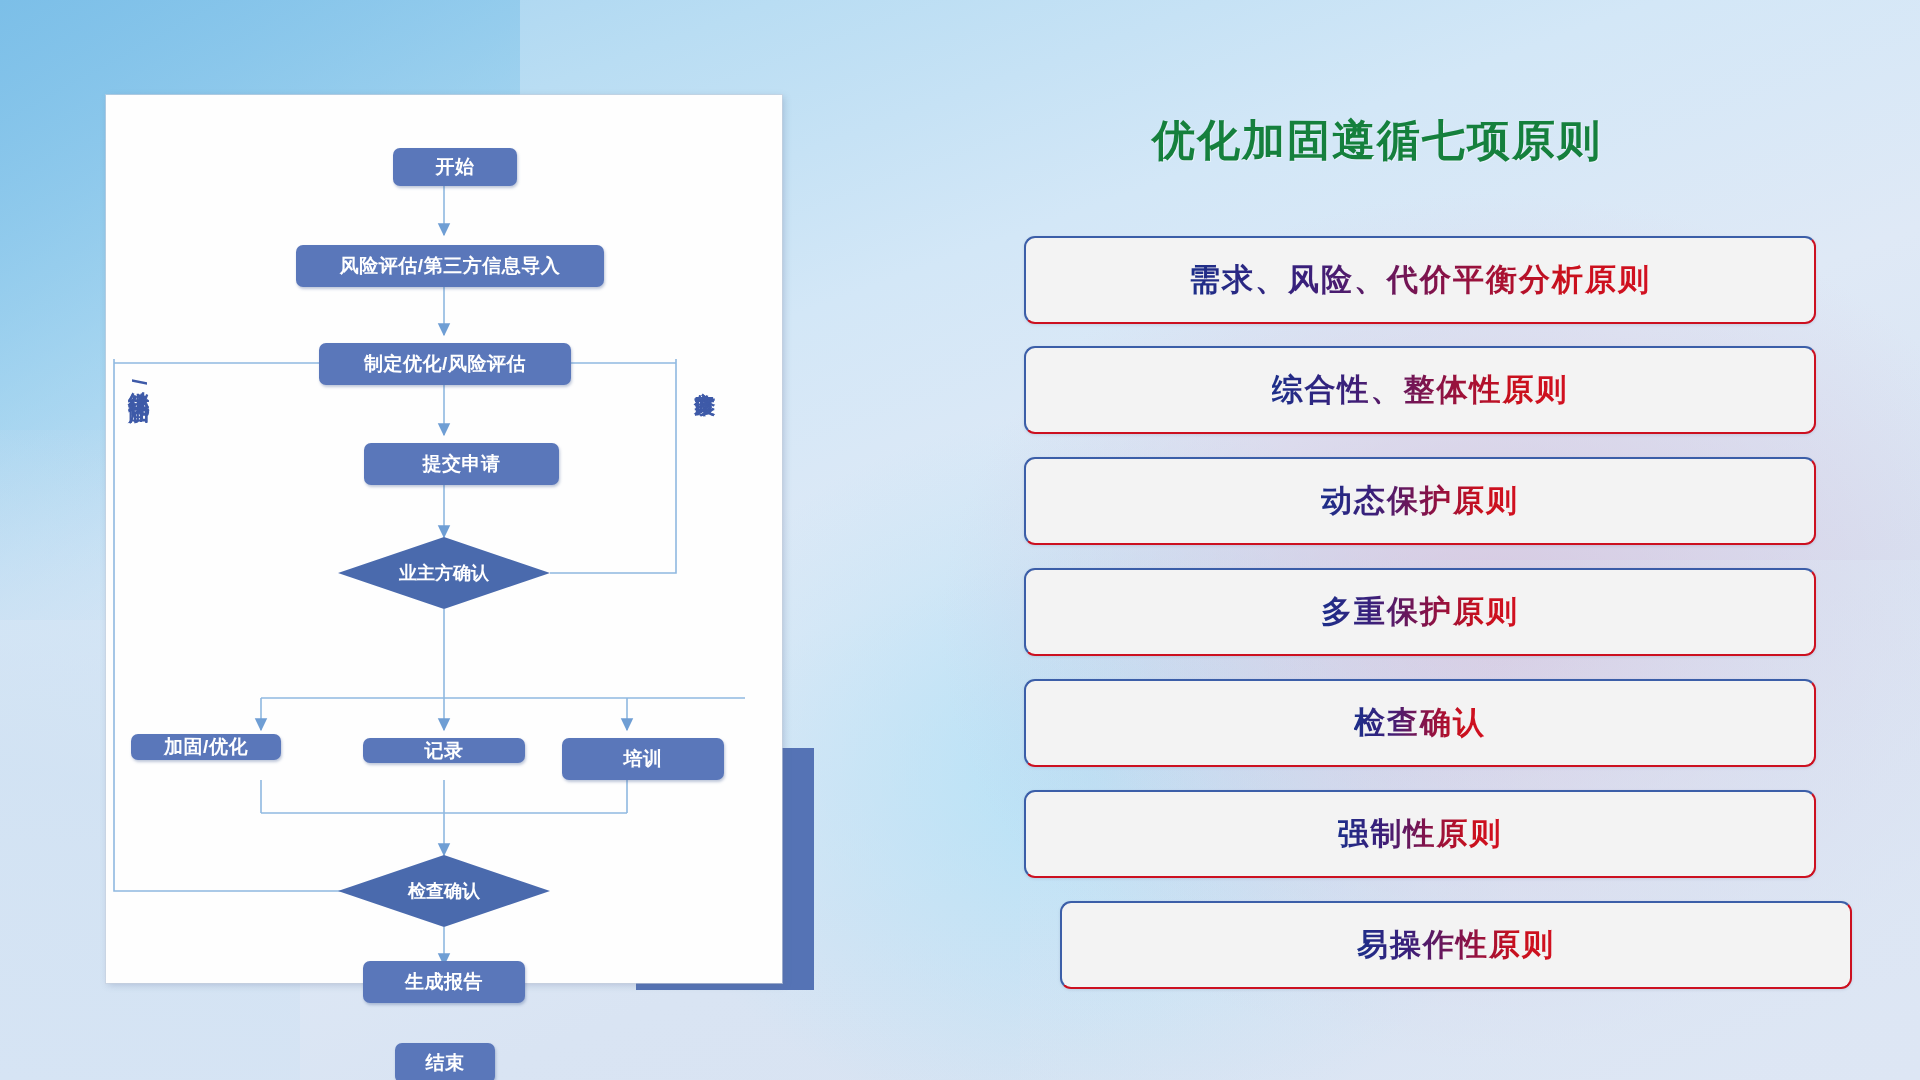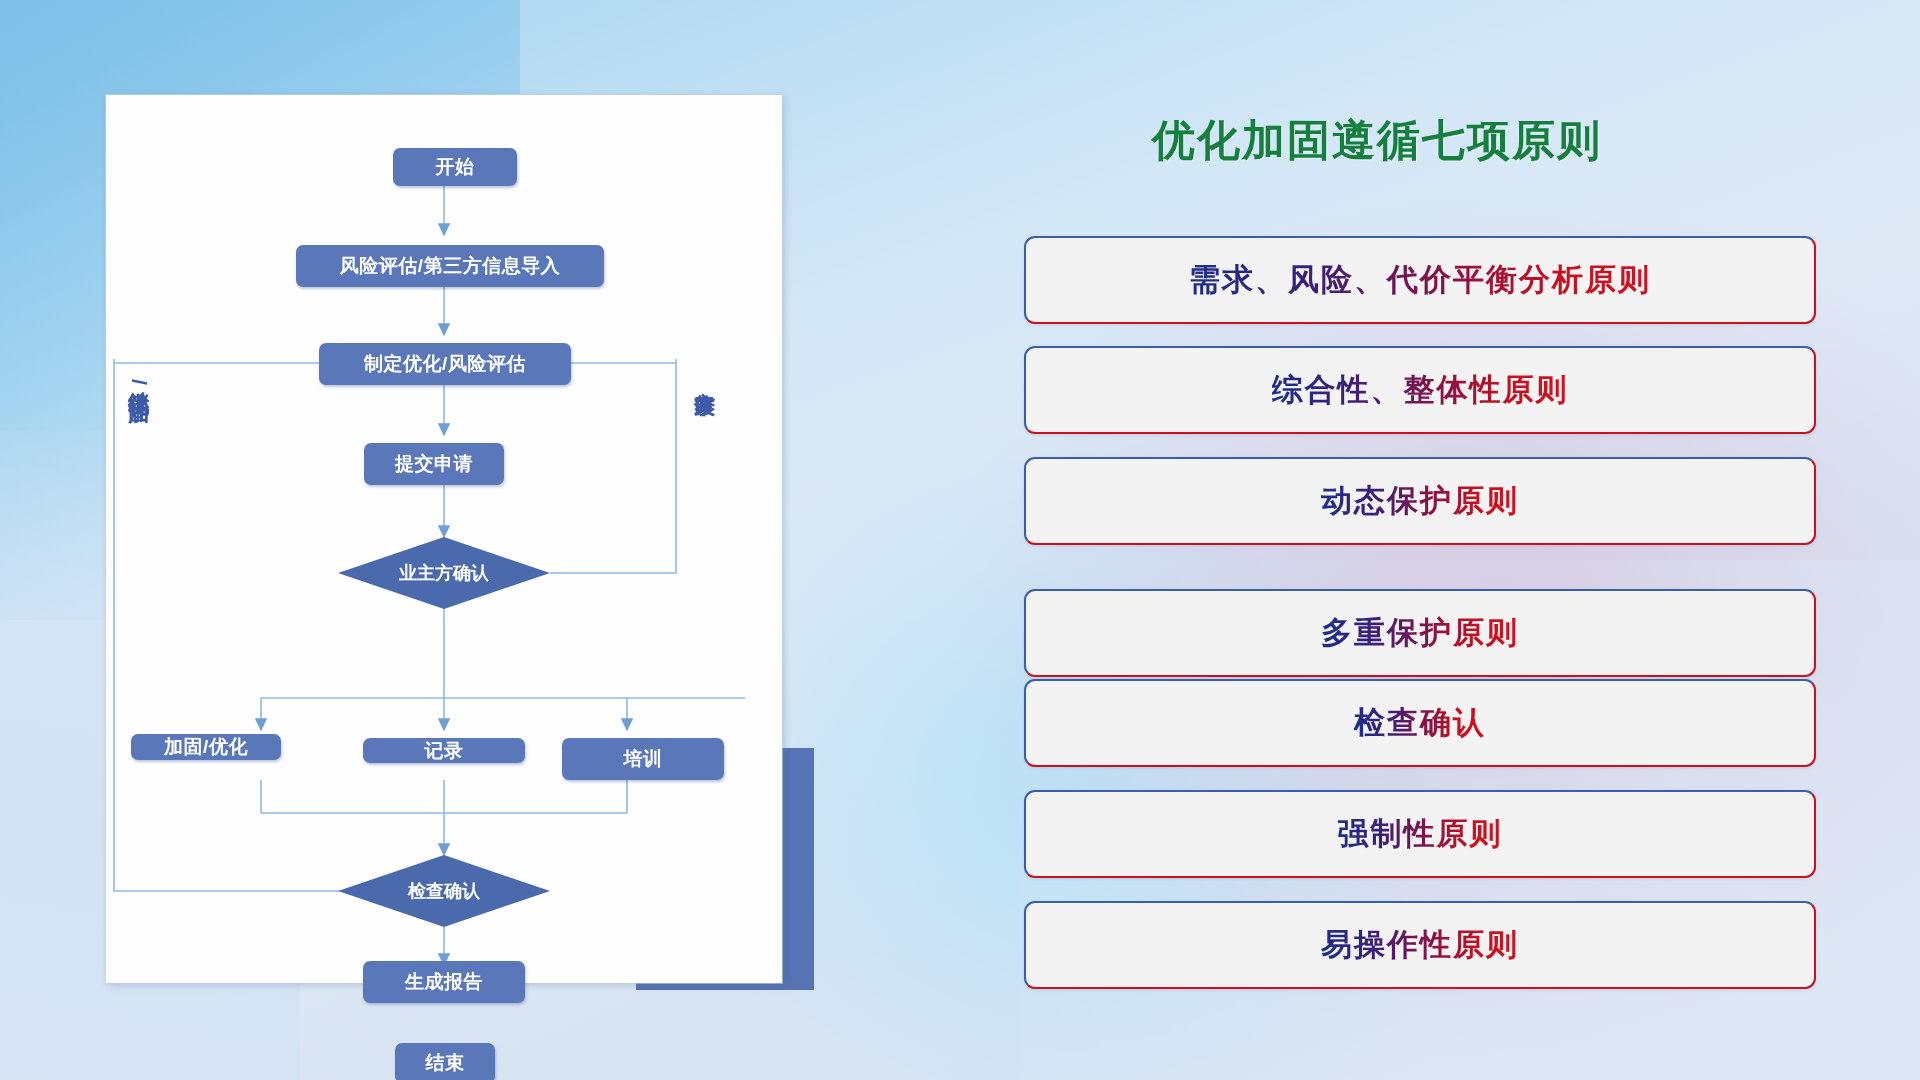--- a/index.html
+++ b/index.html
@@ -157,21 +157,21 @@
 
   <div class="diamond-label" style="left:232px;top:458px;width:212px;height:40px;">业主方确认</div>
   <div class="diamond-label" style="left:232px;top:776px;width:212px;height:40px;">检查确认</div>
 
   <div class="node" style="left:287px;top:53px;width:124px;height:38px;">开始</div>
 
   <div class="node" style="left:190px;top:150px;width:308px;height:42px;">风险评估/第三方信息导入</div>
 
   <div class="node" style="left:213px;top:248px;width:252px;height:42px;">制定优化/风险评估</div>
 
-  <div class="node" style="left:258px;top:348px;width:140px;height:42px;">提交申请</div>
+  <div class="node" style="left:258px;top:348px;width:195px;height:42px;">提交申请</div>
 
   <div class="node" style="left:25px;top:639px;width:150px;height:26px;">加固/优化</div>
 
   <div class="node" style="left:257px;top:643px;width:162px;height:25px;">记录</div>
 
   <div class="node" style="left:456px;top:643px;width:162px;height:42px;">培训</div>
 
   <div class="node" style="left:257px;top:866px;width:162px;height:42px;">生成报告</div>
 
   <div class="node" style="left:289px;top:948px;width:100px;height:40px;">结束</div>
@@ -186,25 +186,25 @@
 
   <div class="principle" style="top:141px;font-family:Liberation Mono, monospace;">
     <span class="principle-text">需求、风险、代价平衡分析原则</span>
   </div>
   <div class="principle" style="top:251px;">
     <span class="principle-text">综合性、整体性原则</span>
   </div>
   <div class="principle" style="top:362px;">
     <span class="principle-text">动态保护原则</span>
   </div>
-  <div class="principle" style="top:494px;text-align:center;">
+  <div class="principle" style="top:473px;text-align:center;">
     <span class="principle-text">多重保护原则</span>
   </div>
   <div class="principle" style="top:584px;">
     <span class="principle-text">检查确认</span>
   </div>
   <div class="principle" style="top:695px;">
     <span class="principle-text">强制性原则</span>
   </div>
-  <div class="principle" style="top:806px;">
+  <div class="principle" style="top:806px;margin-left:36px;">
     <span class="principle-text">易操作性原则</span>
   </div>
 </div>
 
 </body></html>

